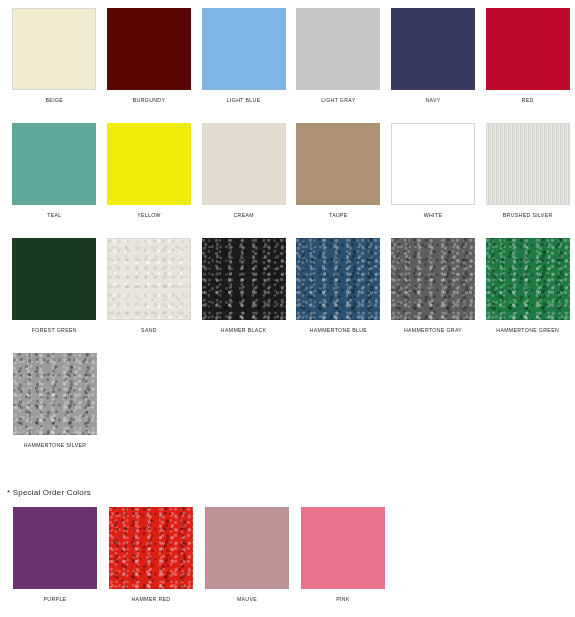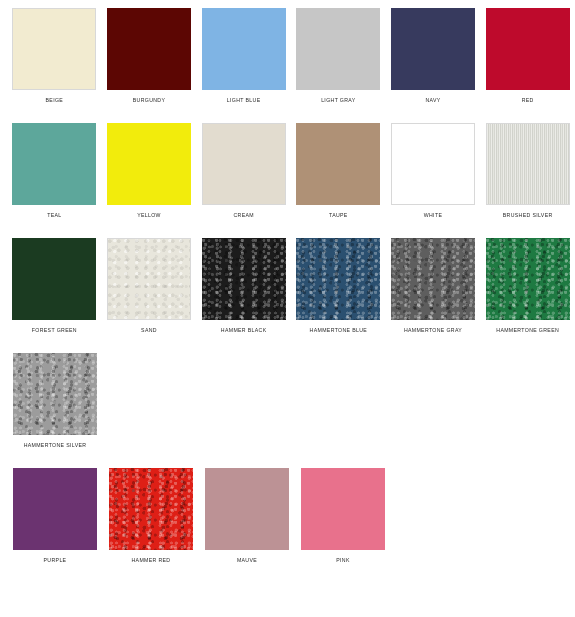--- a/index.html
+++ b/index.html
@@ -207,20 +207,21 @@
         </div>
       </div>
       <div class="swatch-row">
         <div class="swatch-cell">
           <div class="swatch-chip tex-hammer" style="background-color: rgb(156, 156, 156);"></div>
           <div class="swatch-label">HAMMERTONE SILVER</div>
         </div>
       </div>
     </div>
 
+  <div class="section-note">* Special Order Colors</div>
 
   <div id="special-section">
       <div class="swatch-row">
         <div class="swatch-cell">
           <div class="swatch-chip" style="background-color: rgb(107, 51, 112);"></div>
           <div class="swatch-label">PURPLE</div>
         </div>
         <div class="swatch-cell">
           <div class="swatch-chip tex-hammer" style="background-color: rgb(222, 31, 22);"></div>
           <div class="swatch-label">HAMMER RED</div>

